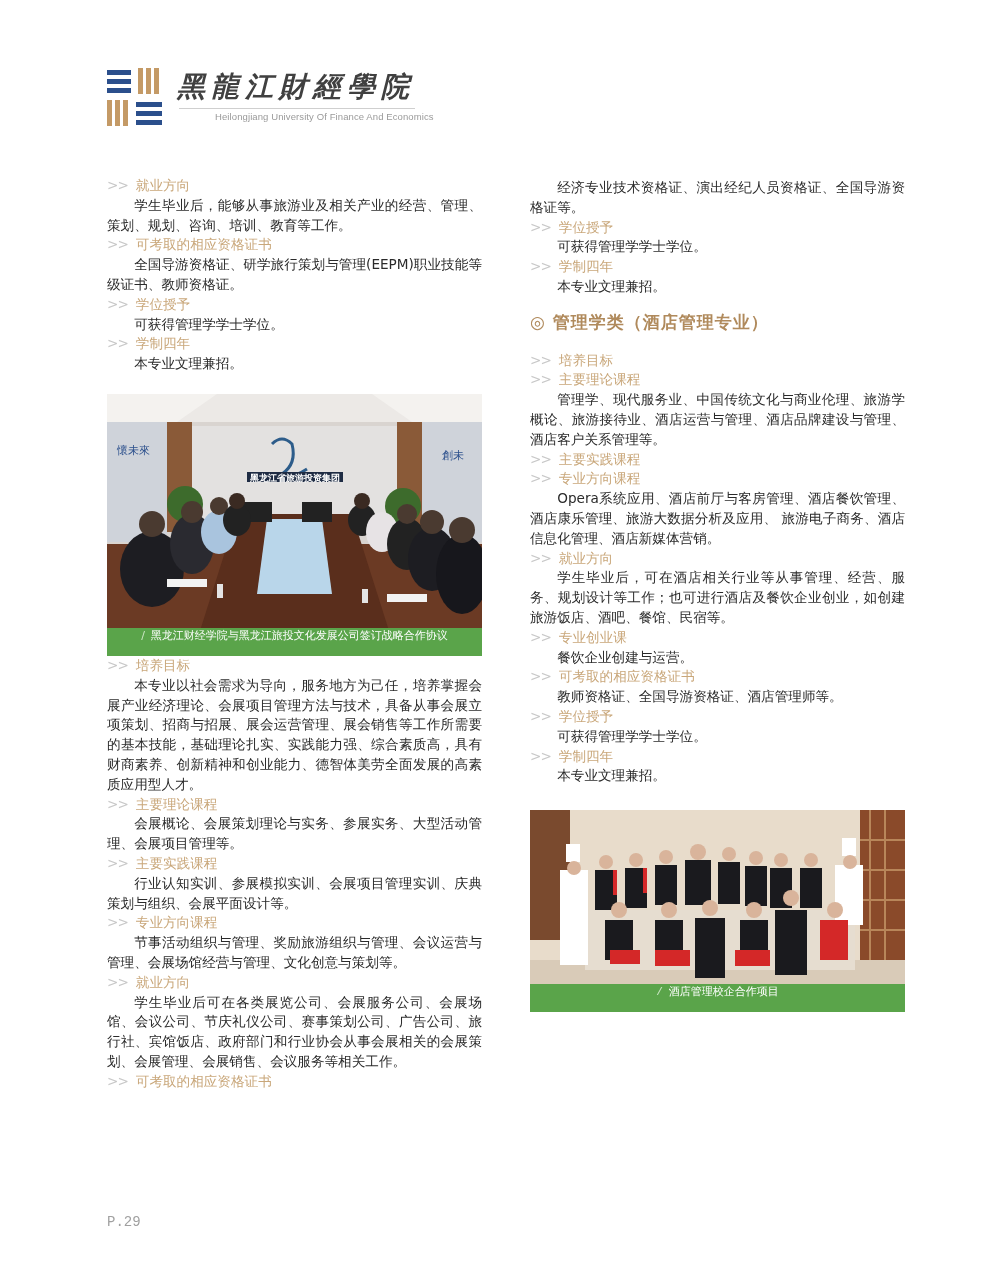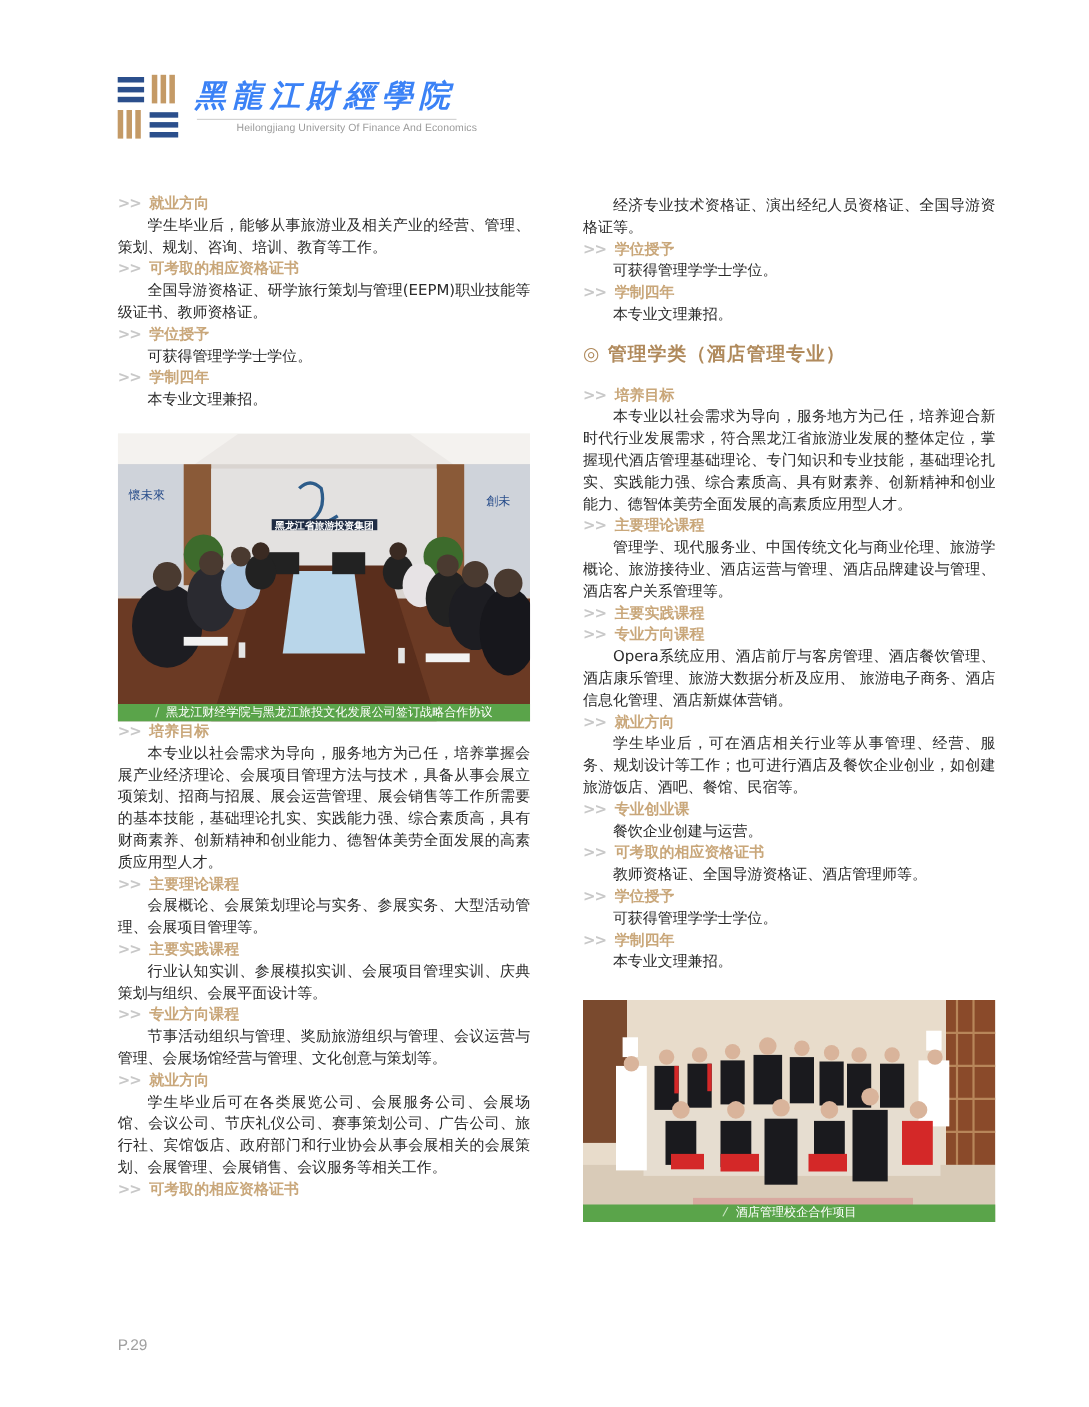--- a/index.html
+++ b/index.html
@@ -3,38 +3,38 @@
   <meta charset="utf-8">
   <style>
     html, body { margin: 0; padding: 0; background: #ffffff; }
     body { width: 990px; height: 1279px; position: relative; overflow: hidden;
            font-family: "DejaVu Sans", "Liberation Sans", sans-serif; color: #2a2a2a; }
     .logo { position: absolute; left: 107px; top: 68px; width: 310px; height: 62px; }
     .logo-mark { position: absolute; left: 0; top: 0; width: 56px; height: 58px; }
     .bar-h { position: absolute; height: 5px; background: #2b4f8c; }
     .bar-v { position: absolute; width: 5px; background: #c49a66; }
     .logo-cn { position: absolute; left: 70px; top: 0px; font-family: "DejaVu Serif", serif;
-               font-size: 28px; color: #3b82f6; letter-spacing: 6px; font-weight: bold; font-style: italic; }
+               font-size: 28px; color: #404040; letter-spacing: 6px; font-weight: bold; font-style: italic; }
     .logo-rule { position: absolute; left: 72px; top: 40px; width: 236px; height: 1px; background: #cfcfcf; }
     .logo-en { position: absolute; left: 72px; top: 43px; font-family: "Liberation Sans", sans-serif;
                font-size: 9.5px; color: #9a9a9a; letter-spacing: 0.1px; white-space: nowrap; padding-left: 36px; }
 
     .col { position: absolute; width: 375px; font-size: 13.6px; line-height: 19.8px; }
     .col-left { left: 107px; top: 176px; }
     .col-right { left: 530px; top: 178px; }
-    .head { color: #c9a77a; font-weight: bold; }
+    .head { color: #c9a77a; }
     .head .arrows { color: #c8c8c8; margin-right: 8px; letter-spacing: -1px; }
     .para { text-indent: 2em; text-align: justify; margin: 0; }
     .section-title { font-family: "DejaVu Serif", serif; font-weight: bold;
                      font-size: 17px; color: #b08a5c; margin: 16px 0 18px 0; letter-spacing: 1px; }
     .photo { position: relative; width: 375px; overflow: hidden; margin: 0; }
-    .caption { position: absolute; left: 0; right: 0; bottom: 0; height: 16px; background: #5aa44a;
+    .caption { position: absolute; left: 0; right: 0; bottom: 0; height: 28px; background: #5aa44a;
                color: #ffffff; font-size: 11px; line-height: 16px; text-align: center; white-space: nowrap; }
     .caption .slash { color: #cfe8c8; margin-right: 6px; }
-    .page-num { position: absolute; left: 107px; top: 1214px; font-size: 14px; color: #a0a0a0; font-family: Liberation Sans, sans-serif; }
+    .page-num { position: absolute; left: 107px; top: 1214px; font-size: 14px; color: #a0a0a0; font-family: Liberation Mono, monospace; }
   </style>
 </head>
 <body>
 
 <div class="logo">
   <div class="logo-mark">
     <div class="bar-h" style="left:0;top:2px;width:24px;"></div>
     <div class="bar-h" style="left:0;top:11px;width:24px;"></div>
     <div class="bar-h" style="left:0;top:20px;width:24px;"></div>
     <div class="bar-v" style="left:31px;top:0;height:26px;"></div>
@@ -134,21 +134,20 @@
     <div class="head"><span class="arrows">&gt;&gt;</span><span>学位授予</span></div>
     <p class="para">可获得管理学学士学位。</p>
     <div class="head"><span class="arrows">&gt;&gt;</span><span>学制四年</span></div>
     <p class="para">本专业文理兼招。</p>
   </div>
 
   <div class="section-title">◎ 管理学类（酒店管理专业）</div>
 
   <div>
     <div class="head"><span class="arrows">&gt;&gt;</span><span>培养目标</span></div>
-    <p class="para">本专业以社会需求为导向，服务地方为己任，培养迎合新时代行业发展需求，符合黑龙江省旅游业发展的整体定位，掌握现代酒店管理基础理论、专门知识和专业技能，基础理论扎实、实践能力强、综合素质高、具有财素养、创新精神和创业能力、德智体美劳全面发展的高素质应用型人才。</p>
     <div class="head"><span class="arrows">&gt;&gt;</span><span>主要理论课程</span></div>
     <p class="para">管理学、现代服务业、中国传统文化与商业伦理、旅游学概论、旅游接待业、酒店运营与管理、酒店品牌建设与管理、酒店客户关系管理等。</p>
     <div class="head"><span class="arrows">&gt;&gt;</span><span>主要实践课程</span></div>
     <div class="head"><span class="arrows">&gt;&gt;</span><span>专业方向课程</span></div>
     <p class="para">Opera系统应用、酒店前厅与客房管理、酒店餐饮管理、酒店康乐管理、旅游大数据分析及应用、 旅游电子商务、酒店信息化管理、酒店新媒体营销。</p>
     <div class="head"><span class="arrows">&gt;&gt;</span><span>就业方向</span></div>
     <p class="para">学生毕业后，可在酒店相关行业等从事管理、经营、服务、规划设计等工作；也可进行酒店及餐饮企业创业，如创建旅游饭店、酒吧、餐馆、民宿等。</p>
     <div class="head"><span class="arrows">&gt;&gt;</span><span>专业创业课</span></div>
     <p class="para">餐饮企业创建与运营。</p>
     <div class="head"><span class="arrows">&gt;&gt;</span><span>可考取的相应资格证书</span></div>

